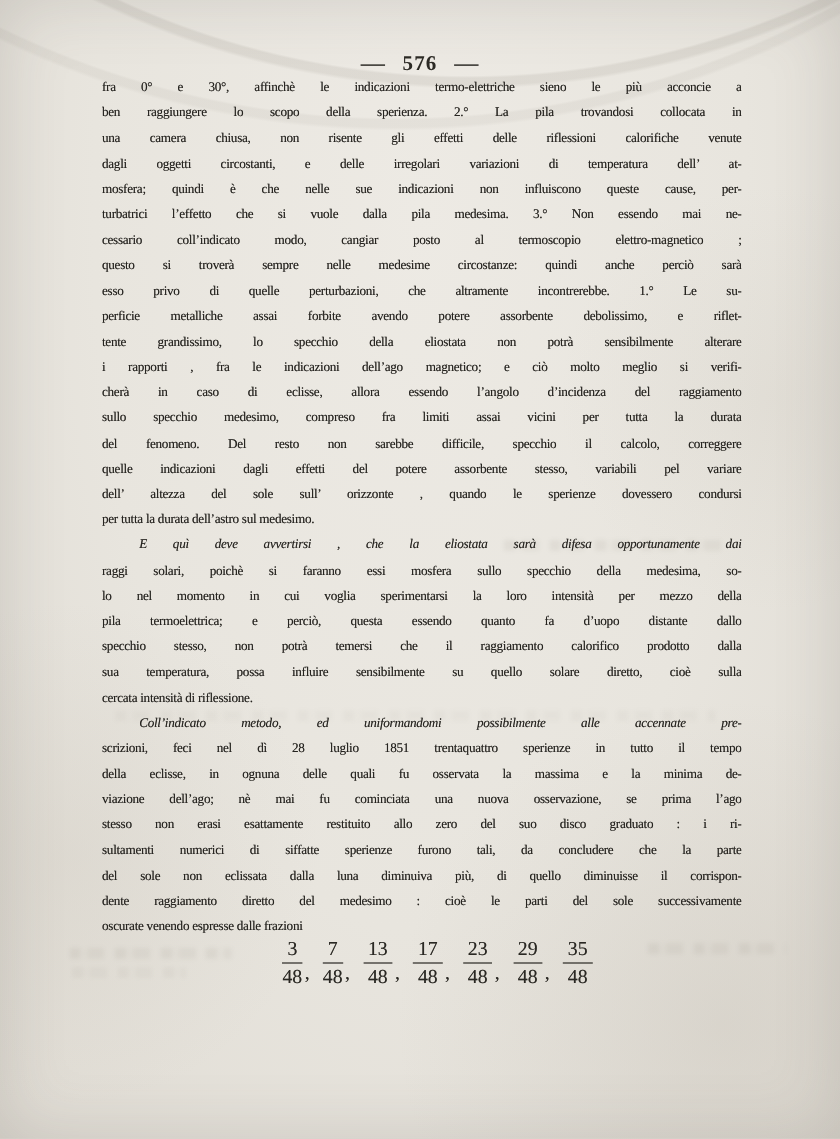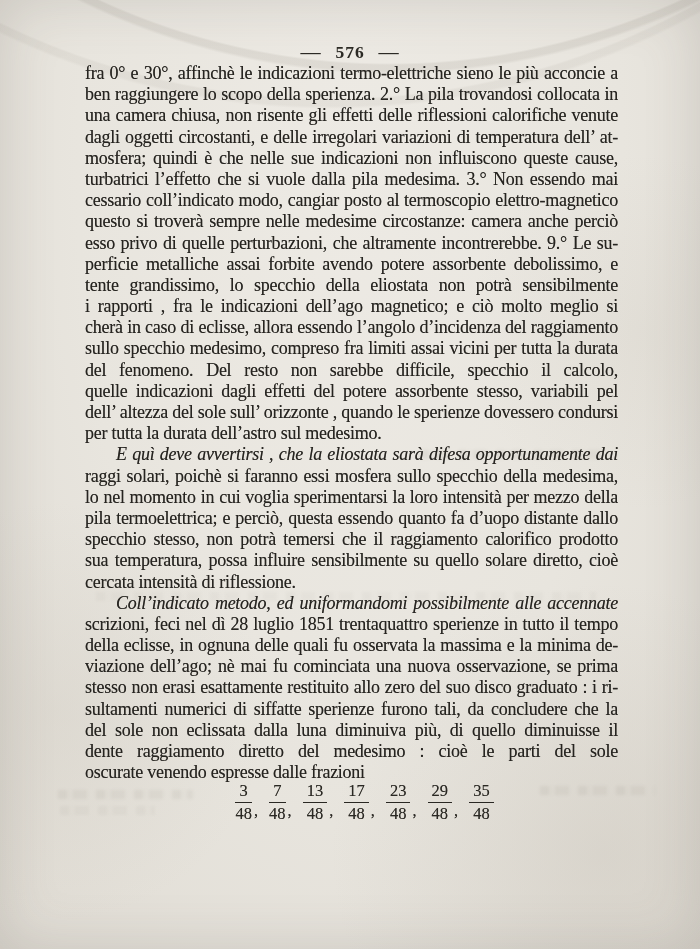--- a/index.html
+++ b/index.html
@@ -29,21 +29,21 @@
     box-shadow: inset 0 0 55px rgba(90,85,75,0.18);
   }
   .header {
     position: absolute; top: 42px; left: 0; width: 700px;
     display: flex; justify-content: center; align-items: center; gap: 15px;
     font-size: 17.5px; font-weight: bold; color: #2c2a25; letter-spacing: 1px;
   }
   .header .dash { transform: scaleX(1.15); }
   .text-block {
     position: absolute; left: 85px; top: 63px; width: 533px;
-    font-size: 18px; line-height: 21.2px; letter-spacing: -0.25px;
+    font-size: 11px; line-height: 21.2px; letter-spacing: -0.25px;
     text-shadow: 0 0 0.4px rgba(38,36,32,0.55);
   }
   .line {
     text-align: justify;
     text-align-last: justify;
     white-space: normal;
     height: 21.2px; overflow: hidden;
   }
   .line.last { text-align-last: left; }
   .line.indent { text-indent: 31px; font-style: italic; }
@@ -89,22 +89,22 @@
   <div class="ghost g5"></div>
 
   <div class="text-block">
       <div class="line">fra 0° e 30°, affinchè le indicazioni termo-elettriche sieno le più acconcie a</div>
       <div class="line">ben raggiungere lo scopo della sperienza. 2.° La pila trovandosi collocata in</div>
       <div class="line">una camera chiusa, non risente gli effetti delle riflessioni calorifiche venute</div>
       <div class="line">dagli oggetti circostanti, e delle irregolari variazioni di temperatura dell’ at-</div>
       <div class="line">mosfera; quindi è che nelle sue indicazioni non influiscono queste cause, per-</div>
       <div class="line">turbatrici l’effetto che si vuole dalla pila medesima. 3.° Non essendo mai ne-</div>
       <div class="line">cessario coll’indicato modo, cangiar posto al termoscopio elettro-magnetico ;</div>
-      <div class="line">questo si troverà sempre nelle medesime circostanze: camera anche perciò sarà</div>
-      <div class="line">esso privo di quelle perturbazioni, che altramente incontrerebbe. 9.° Le su-</div>
+      <div class="line">questo si troverà sempre nelle medesime circostanze: quindi anche perciò sarà</div>
+      <div class="line">esso privo di quelle perturbazioni, che altramente incontrerebbe. 1.° Le su-</div>
       <div class="line">perficie metalliche assai forbite avendo potere assorbente debolissimo, e riflet-</div>
       <div class="line">tente grandissimo, lo specchio della eliostata non potrà sensibilmente alterare</div>
       <div class="line">i rapporti , fra le indicazioni dell’ago magnetico; e ciò molto meglio si verifi-</div>
       <div class="line">cherà in caso di eclisse, allora essendo l’angolo d’incidenza del raggiamento</div>
       <div class="line">sullo specchio medesimo, compreso fra limiti assai vicini per tutta la durata</div>
       <div class="line">del fenomeno. Del resto non sarebbe difficile, specchio il calcolo, correggere</div>
       <div class="line">quelle indicazioni dagli effetti del potere assorbente stesso, variabili pel variare</div>
       <div class="line">dell’ altezza del sole sull’ orizzonte , quando le sperienze dovessero condursi</div>
       <div class="line last">per tutta la durata dell’astro sul medesimo.</div>
       <div class="line indent">E quì deve avvertirsi , che la eliostata sarà difesa opportunamente dai</div>

